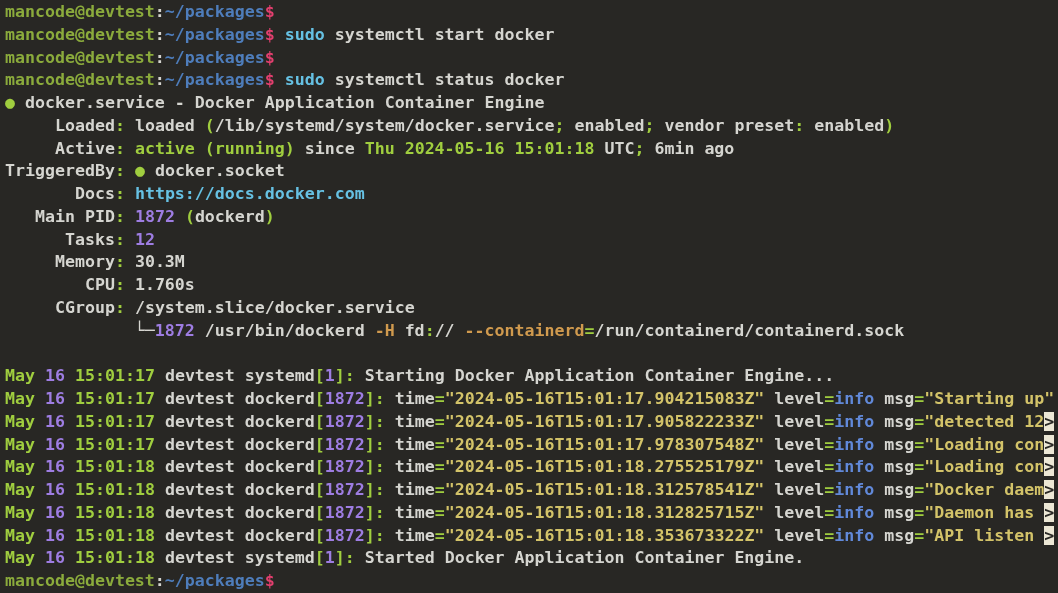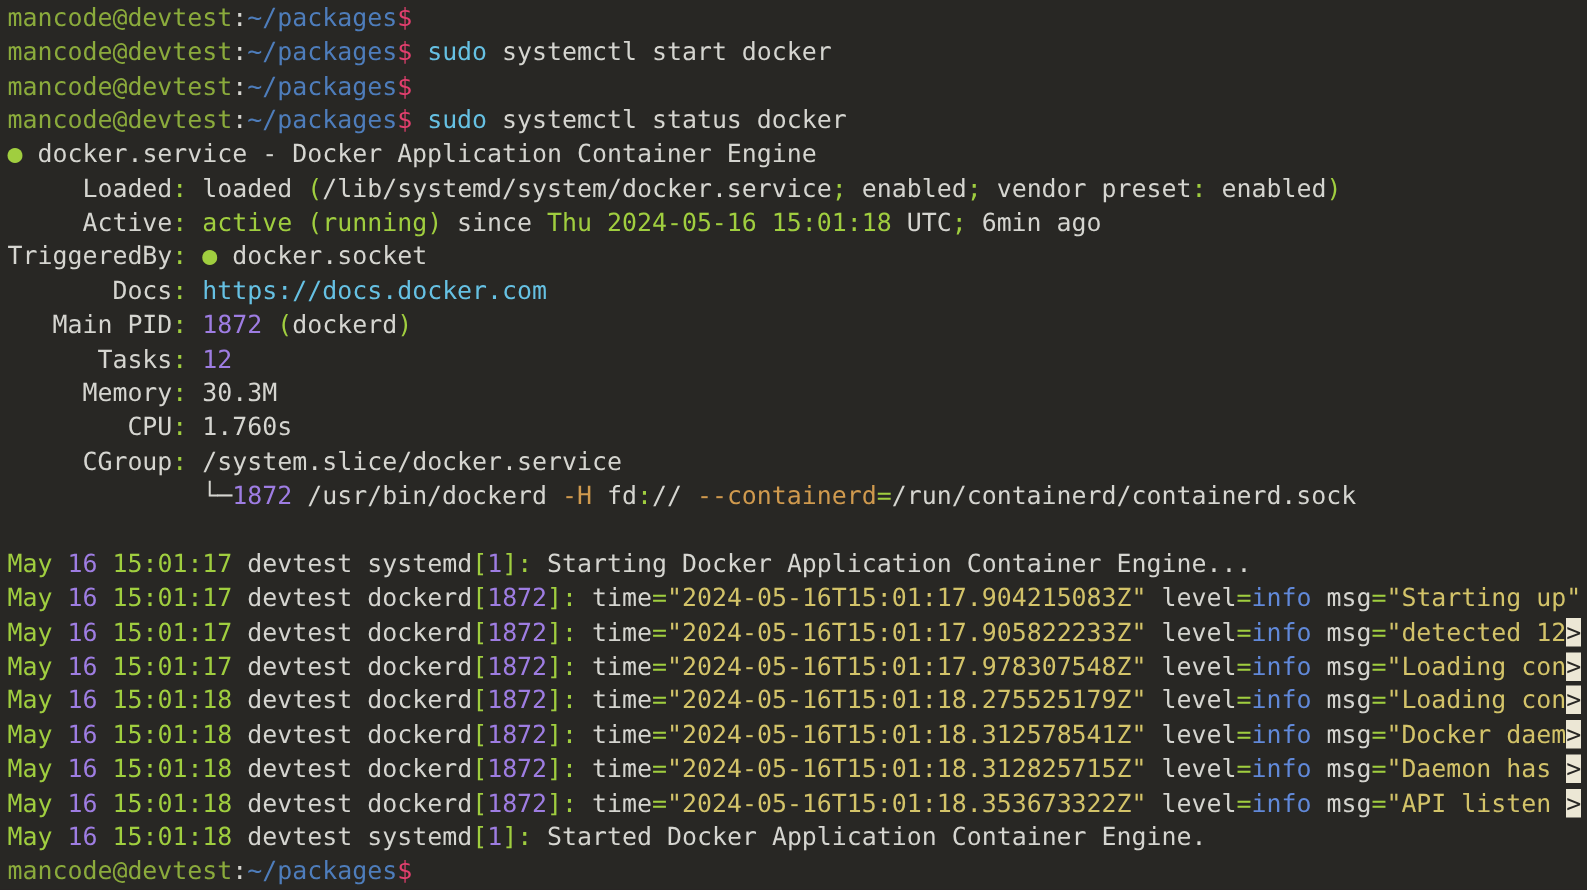--- a/index.html
+++ b/index.html
@@ -10,20 +10,21 @@
   }
   .terminal {
     width: 1058px; height: 593px;
     box-sizing: border-box;
     padding: 1px 0 0 5px;
     font-family: "DejaVu Sans Mono", "Liberation Mono", monospace;
     font-size: 16.6px;
     line-height: 22.77px;
     white-space: pre;
     font-variant-ligatures: none;
+    font-weight: bold;
   }
   .term-line { height: 22.77px; }
   .term-line span { white-space: pre; }
 </style>
 </head>
 <body>
 
 <div class="terminal" style="background: rgb(40, 39, 36);"><div class="term-line"><span style="color: rgb(139, 171, 60);">mancode@devtest</span><span style="color: rgb(213, 213, 208);">:</span><span style="color: rgb(78, 125, 187);">~/packages</span><span style="color: rgb(226, 63, 110);">$</span></div><div class="term-line"><span style="color: rgb(139, 171, 60);">mancode@devtest</span><span style="color: rgb(213, 213, 208);">:</span><span style="color: rgb(78, 125, 187);">~/packages</span><span style="color: rgb(226, 63, 110);">$</span><span style="color: rgb(213, 213, 208);"> </span><span style="color: rgb(102, 193, 227);">sudo</span><span style="color: rgb(213, 213, 208);"> systemctl start docker</span></div><div class="term-line"><span style="color: rgb(139, 171, 60);">mancode@devtest</span><span style="color: rgb(213, 213, 208);">:</span><span style="color: rgb(78, 125, 187);">~/packages</span><span style="color: rgb(226, 63, 110);">$</span></div><div class="term-line"><span style="color: rgb(139, 171, 60);">mancode@devtest</span><span style="color: rgb(213, 213, 208);">:</span><span style="color: rgb(78, 125, 187);">~/packages</span><span style="color: rgb(226, 63, 110);">$</span><span style="color: rgb(213, 213, 208);"> </span><span style="color: rgb(102, 193, 227);">sudo</span><span style="color: rgb(213, 213, 208);"> systemctl status docker</span></div><div class="term-line"><span style="color: rgb(160, 206, 63);">●</span><span style="color: rgb(213, 213, 208);"> docker.service - Docker Application Container Engine</span></div><div class="term-line"><span style="color: rgb(213, 213, 208);">     Loaded</span><span style="color: rgb(160, 206, 63);">:</span><span style="color: rgb(213, 213, 208);"> loaded </span><span style="color: rgb(160, 206, 63);">(</span><span style="color: rgb(213, 213, 208);">/lib/systemd/system/docker.service</span><span style="color: rgb(160, 206, 63);">;</span><span style="color: rgb(213, 213, 208);"> enabled</span><span style="color: rgb(160, 206, 63);">;</span><span style="color: rgb(213, 213, 208);"> vendor preset</span><span style="color: rgb(160, 206, 63);">:</span><span style="color: rgb(213, 213, 208);"> enabled</span><span style="color: rgb(160, 206, 63);">)</span></div><div class="term-line"><span style="color: rgb(213, 213, 208);">     Active</span><span style="color: rgb(160, 206, 63);">:</span><span style="color: rgb(160, 206, 63);"> active (running)</span><span style="color: rgb(213, 213, 208);"> since </span><span style="color: rgb(160, 206, 63);">Thu 2024-05-16 15:01:18</span><span style="color: rgb(213, 213, 208);"> UTC</span><span style="color: rgb(160, 206, 63);">;</span><span style="color: rgb(213, 213, 208);"> 6min ago</span></div><div class="term-line"><span style="color: rgb(213, 213, 208);">TriggeredBy</span><span style="color: rgb(160, 206, 63);">:</span><span style="color: rgb(213, 213, 208);"> </span><span style="color: rgb(160, 206, 63);">●</span><span style="color: rgb(213, 213, 208);"> docker.socket</span></div><div class="term-line"><span style="color: rgb(213, 213, 208);">       Docs</span><span style="color: rgb(160, 206, 63);">:</span><span style="color: rgb(213, 213, 208);"> </span><span style="color: rgb(102, 193, 227);">https://docs.docker.com</span></div><div class="term-line"><span style="color: rgb(213, 213, 208);">   Main PID</span><span style="color: rgb(160, 206, 63);">:</span><span style="color: rgb(213, 213, 208);"> </span><span style="color: rgb(158, 125, 226);">1872</span><span style="color: rgb(213, 213, 208);"> </span><span style="color: rgb(160, 206, 63);">(</span><span style="color: rgb(213, 213, 208);">dockerd</span><span style="color: rgb(160, 206, 63);">)</span></div><div class="term-line"><span style="color: rgb(213, 213, 208);">      Tasks</span><span style="color: rgb(160, 206, 63);">:</span><span style="color: rgb(213, 213, 208);"> </span><span style="color: rgb(158, 125, 226);">12</span></div><div class="term-line"><span style="color: rgb(213, 213, 208);">     Memory</span><span style="color: rgb(160, 206, 63);">:</span><span style="color: rgb(213, 213, 208);"> 30.3M</span></div><div class="term-line"><span style="color: rgb(213, 213, 208);">        CPU</span><span style="color: rgb(160, 206, 63);">:</span><span style="color: rgb(213, 213, 208);"> 1.760s</span></div><div class="term-line"><span style="color: rgb(213, 213, 208);">     CGroup</span><span style="color: rgb(160, 206, 63);">:</span><span style="color: rgb(213, 213, 208);"> /system.slice/docker.service</span></div><div class="term-line"><span style="color: rgb(213, 213, 208);">             └─</span><span style="color: rgb(158, 125, 226);">1872</span><span style="color: rgb(213, 213, 208);"> /usr/bin/dockerd </span><span style="color: rgb(208, 154, 78);">-H</span><span style="color: rgb(213, 213, 208);"> fd</span><span style="color: rgb(160, 206, 63);">:</span><span style="color: rgb(213, 213, 208);">// </span><span style="color: rgb(208, 154, 78);">--containerd</span><span style="color: rgb(160, 206, 63);">=</span><span style="color: rgb(213, 213, 208);">/run/containerd/containerd.sock</span></div><div class="term-line"> </div><div class="term-line"><span style="color: rgb(160, 206, 63);">May</span><span style="color: rgb(213, 213, 208);"> </span><span style="color: rgb(158, 125, 226);">16</span><span style="color: rgb(213, 213, 208);"> </span><span style="color: rgb(160, 206, 63);">15:01:17</span><span style="color: rgb(213, 213, 208);"> devtest systemd</span><span style="color: rgb(160, 206, 63);">[</span><span style="color: rgb(158, 125, 226);">1</span><span style="color: rgb(160, 206, 63);">]:</span><span style="color: rgb(213, 213, 208);"> Starting Docker Application Container Engine...</span></div><div class="term-line"><span style="color: rgb(160, 206, 63);">May</span><span style="color: rgb(213, 213, 208);"> </span><span style="color: rgb(158, 125, 226);">16</span><span style="color: rgb(213, 213, 208);"> </span><span style="color: rgb(160, 206, 63);">15:01:17</span><span style="color: rgb(213, 213, 208);"> devtest dockerd</span><span style="color: rgb(160, 206, 63);">[</span><span style="color: rgb(158, 125, 226);">1872</span><span style="color: rgb(160, 206, 63);">]:</span><span style="color: rgb(213, 213, 208);"> time</span><span style="color: rgb(160, 206, 63);">=</span><span style="color: rgb(211, 195, 105);">"2024-05-16T15:01:17.904215083Z"</span><span style="color: rgb(213, 213, 208);"> level</span><span style="color: rgb(160, 206, 63);">=</span><span style="color: rgb(97, 137, 217);">info</span><span style="color: rgb(213, 213, 208);"> msg</span><span style="color: rgb(160, 206, 63);">=</span><span style="color: rgb(211, 195, 105);">"Starting up"</span></div><div class="term-line"><span style="color: rgb(160, 206, 63);">May</span><span style="color: rgb(213, 213, 208);"> </span><span style="color: rgb(158, 125, 226);">16</span><span style="color: rgb(213, 213, 208);"> </span><span style="color: rgb(160, 206, 63);">15:01:17</span><span style="color: rgb(213, 213, 208);"> devtest dockerd</span><span style="color: rgb(160, 206, 63);">[</span><span style="color: rgb(158, 125, 226);">1872</span><span style="color: rgb(160, 206, 63);">]:</span><span style="color: rgb(213, 213, 208);"> time</span><span style="color: rgb(160, 206, 63);">=</span><span style="color: rgb(211, 195, 105);">"2024-05-16T15:01:17.905822233Z"</span><span style="color: rgb(213, 213, 208);"> level</span><span style="color: rgb(160, 206, 63);">=</span><span style="color: rgb(97, 137, 217);">info</span><span style="color: rgb(213, 213, 208);"> msg</span><span style="color: rgb(160, 206, 63);">=</span><span style="color: rgb(211, 195, 105);">"detected 12</span><span style="background: rgb(236, 231, 213); color: rgb(40, 39, 36);">&gt;</span></div><div class="term-line"><span style="color: rgb(160, 206, 63);">May</span><span style="color: rgb(213, 213, 208);"> </span><span style="color: rgb(158, 125, 226);">16</span><span style="color: rgb(213, 213, 208);"> </span><span style="color: rgb(160, 206, 63);">15:01:17</span><span style="color: rgb(213, 213, 208);"> devtest dockerd</span><span style="color: rgb(160, 206, 63);">[</span><span style="color: rgb(158, 125, 226);">1872</span><span style="color: rgb(160, 206, 63);">]:</span><span style="color: rgb(213, 213, 208);"> time</span><span style="color: rgb(160, 206, 63);">=</span><span style="color: rgb(211, 195, 105);">"2024-05-16T15:01:17.978307548Z"</span><span style="color: rgb(213, 213, 208);"> level</span><span style="color: rgb(160, 206, 63);">=</span><span style="color: rgb(97, 137, 217);">info</span><span style="color: rgb(213, 213, 208);"> msg</span><span style="color: rgb(160, 206, 63);">=</span><span style="color: rgb(211, 195, 105);">"Loading con</span><span style="background: rgb(236, 231, 213); color: rgb(40, 39, 36);">&gt;</span></div><div class="term-line"><span style="color: rgb(160, 206, 63);">May</span><span style="color: rgb(213, 213, 208);"> </span><span style="color: rgb(158, 125, 226);">16</span><span style="color: rgb(213, 213, 208);"> </span><span style="color: rgb(160, 206, 63);">15:01:18</span><span style="color: rgb(213, 213, 208);"> devtest dockerd</span><span style="color: rgb(160, 206, 63);">[</span><span style="color: rgb(158, 125, 226);">1872</span><span style="color: rgb(160, 206, 63);">]:</span><span style="color: rgb(213, 213, 208);"> time</span><span style="color: rgb(160, 206, 63);">=</span><span style="color: rgb(211, 195, 105);">"2024-05-16T15:01:18.275525179Z"</span><span style="color: rgb(213, 213, 208);"> level</span><span style="color: rgb(160, 206, 63);">=</span><span style="color: rgb(97, 137, 217);">info</span><span style="color: rgb(213, 213, 208);"> msg</span><span style="color: rgb(160, 206, 63);">=</span><span style="color: rgb(211, 195, 105);">"Loading con</span><span style="background: rgb(236, 231, 213); color: rgb(40, 39, 36);">&gt;</span></div><div class="term-line"><span style="color: rgb(160, 206, 63);">May</span><span style="color: rgb(213, 213, 208);"> </span><span style="color: rgb(158, 125, 226);">16</span><span style="color: rgb(213, 213, 208);"> </span><span style="color: rgb(160, 206, 63);">15:01:18</span><span style="color: rgb(213, 213, 208);"> devtest dockerd</span><span style="color: rgb(160, 206, 63);">[</span><span style="color: rgb(158, 125, 226);">1872</span><span style="color: rgb(160, 206, 63);">]:</span><span style="color: rgb(213, 213, 208);"> time</span><span style="color: rgb(160, 206, 63);">=</span><span style="color: rgb(211, 195, 105);">"2024-05-16T15:01:18.312578541Z"</span><span style="color: rgb(213, 213, 208);"> level</span><span style="color: rgb(160, 206, 63);">=</span><span style="color: rgb(97, 137, 217);">info</span><span style="color: rgb(213, 213, 208);"> msg</span><span style="color: rgb(160, 206, 63);">=</span><span style="color: rgb(211, 195, 105);">"Docker daem</span><span style="background: rgb(236, 231, 213); color: rgb(40, 39, 36);">&gt;</span></div><div class="term-line"><span style="color: rgb(160, 206, 63);">May</span><span style="color: rgb(213, 213, 208);"> </span><span style="color: rgb(158, 125, 226);">16</span><span style="color: rgb(213, 213, 208);"> </span><span style="color: rgb(160, 206, 63);">15:01:18</span><span style="color: rgb(213, 213, 208);"> devtest dockerd</span><span style="color: rgb(160, 206, 63);">[</span><span style="color: rgb(158, 125, 226);">1872</span><span style="color: rgb(160, 206, 63);">]:</span><span style="color: rgb(213, 213, 208);"> time</span><span style="color: rgb(160, 206, 63);">=</span><span style="color: rgb(211, 195, 105);">"2024-05-16T15:01:18.312825715Z"</span><span style="color: rgb(213, 213, 208);"> level</span><span style="color: rgb(160, 206, 63);">=</span><span style="color: rgb(97, 137, 217);">info</span><span style="color: rgb(213, 213, 208);"> msg</span><span style="color: rgb(160, 206, 63);">=</span><span style="color: rgb(211, 195, 105);">"Daemon has </span><span style="background: rgb(236, 231, 213); color: rgb(40, 39, 36);">&gt;</span></div><div class="term-line"><span style="color: rgb(160, 206, 63);">May</span><span style="color: rgb(213, 213, 208);"> </span><span style="color: rgb(158, 125, 226);">16</span><span style="color: rgb(213, 213, 208);"> </span><span style="color: rgb(160, 206, 63);">15:01:18</span><span style="color: rgb(213, 213, 208);"> devtest dockerd</span><span style="color: rgb(160, 206, 63);">[</span><span style="color: rgb(158, 125, 226);">1872</span><span style="color: rgb(160, 206, 63);">]:</span><span style="color: rgb(213, 213, 208);"> time</span><span style="color: rgb(160, 206, 63);">=</span><span style="color: rgb(211, 195, 105);">"2024-05-16T15:01:18.353673322Z"</span><span style="color: rgb(213, 213, 208);"> level</span><span style="color: rgb(160, 206, 63);">=</span><span style="color: rgb(97, 137, 217);">info</span><span style="color: rgb(213, 213, 208);"> msg</span><span style="color: rgb(160, 206, 63);">=</span><span style="color: rgb(211, 195, 105);">"API listen </span><span style="background: rgb(236, 231, 213); color: rgb(40, 39, 36);">&gt;</span></div><div class="term-line"><span style="color: rgb(160, 206, 63);">May</span><span style="color: rgb(213, 213, 208);"> </span><span style="color: rgb(158, 125, 226);">16</span><span style="color: rgb(213, 213, 208);"> </span><span style="color: rgb(160, 206, 63);">15:01:18</span><span style="color: rgb(213, 213, 208);"> devtest systemd</span><span style="color: rgb(160, 206, 63);">[</span><span style="color: rgb(158, 125, 226);">1</span><span style="color: rgb(160, 206, 63);">]:</span><span style="color: rgb(213, 213, 208);"> Started Docker Application Container Engine.</span></div><div class="term-line"><span style="color: rgb(139, 171, 60);">mancode@devtest</span><span style="color: rgb(213, 213, 208);">:</span><span style="color: rgb(78, 125, 187);">~/packages</span><span style="color: rgb(226, 63, 110);">$</span></div></div>
 
 </body></html>

